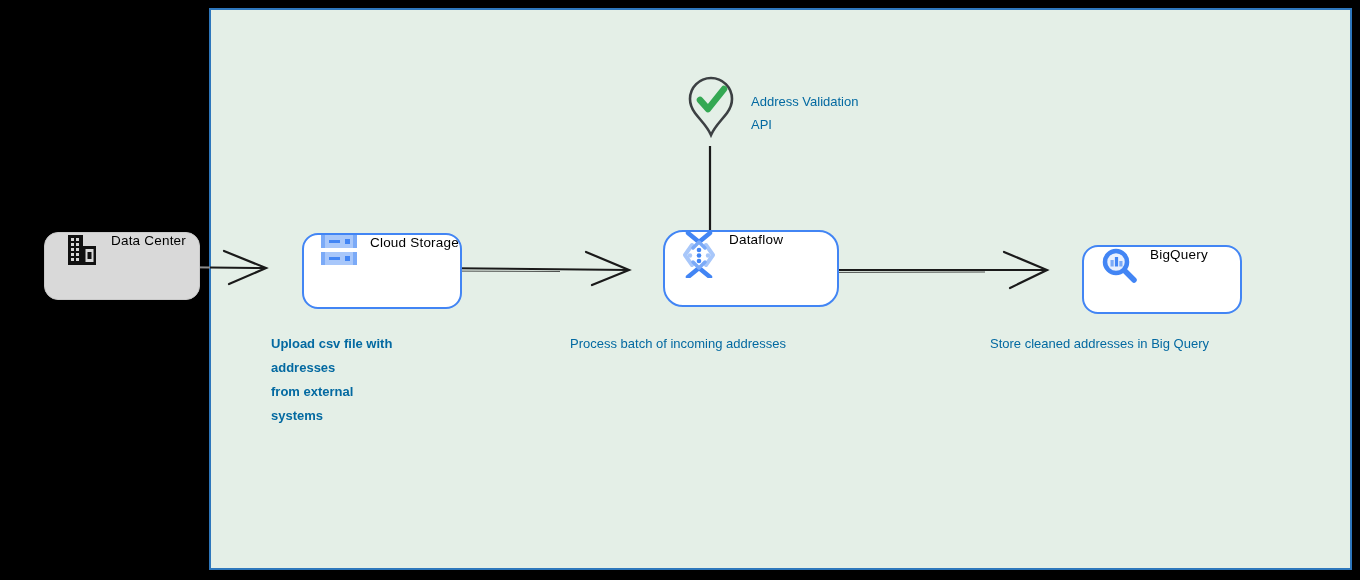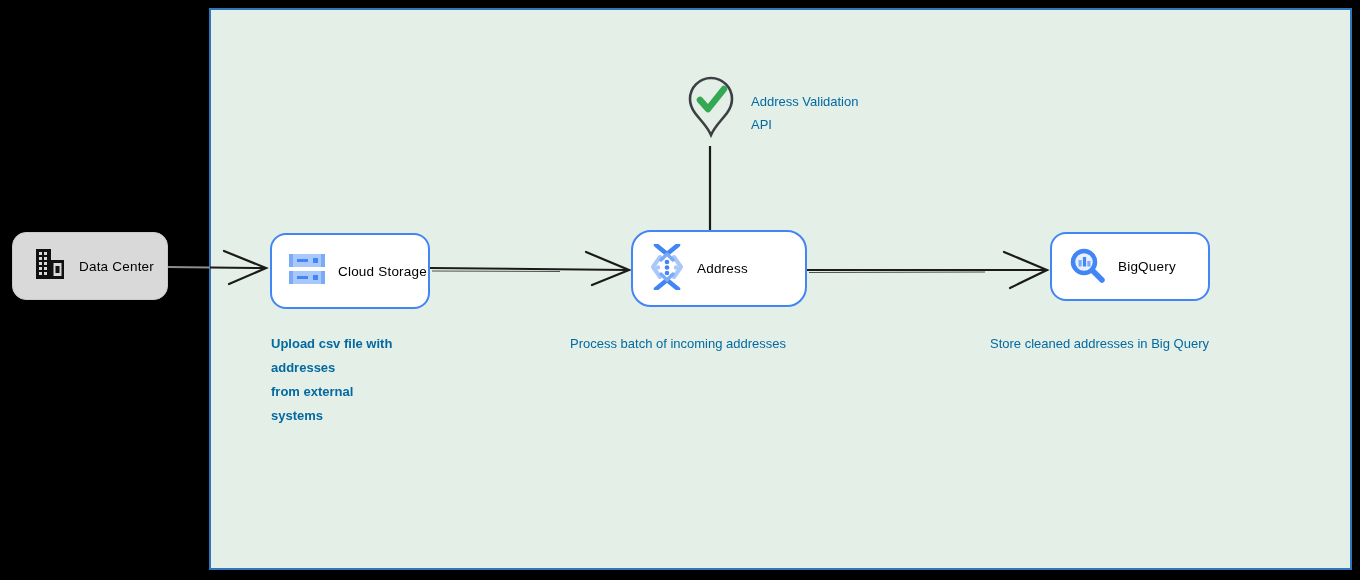--- a/index.html
+++ b/index.html
@@ -6,34 +6,34 @@
   html,body { width:1360px; height:580px; background:#000; overflow:hidden;
               font-family:"Liberation Sans", sans-serif; }
   #canvas { position:relative; width:1360px; height:580px; background:#000; }
 
   #panel {
     position:absolute; left:209px; top:8px; width:1143px; height:562px;
     background:#e4efe7; border:2px solid #2e77bc;
   }
 
   .node {
-    position:absolute; display:flex; align-items:center;
+    position:absolute; display:flex; 
     border-radius:16px; background:#fff; border:2px solid #4285f4;
-    padding-left:17px; gap:13px;
+    padding-left:17px; gap:13px;margin-left:32px;
   }
   .node .label { font-size:13.5px; color:#000; letter-spacing:.2px; }
 
   #node-data-center {
     left:12px; top:232px; width:156px; height:68px;
     background:#d9d9d9; border:1px solid #c9c9c9; border-radius:14px;
     padding-left:20px; gap:12px;
   }
   #node-cloud-storage { left:270px; top:233px; width:160px; height:76px; }
   #node-dataflow      { left:631px; top:230px; width:176px; height:77px; border-radius:20px; }
-  #node-bigquery      { left:1050px; top:232px; width:160px; height:69px; }
+  #node-bigquery      { left:1050px; top:245px; width:160px; height:69px; }
 
   .caption { position:absolute; color:#0369a1; font-size:13px; line-height:24px;
              white-space:pre-line; }
   #caption-upload  { left:271px;  top:332px; width:220px;font-weight:bold; }
   #caption-process { left:570px;  top:332px; }
   #caption-store   { left:990px;  top:332px; }
   #caption-address { left:751px;  top:90px;  line-height:23px; }
 
   #pin { position:absolute; left:687px; top:76px; }
 
@@ -126,21 +126,21 @@
         <path d="M11 16 L17 10 L23 16" stroke="#7baaf7" stroke-width="3.5" stroke-linecap="round" stroke-linejoin="round"></path>
         <path d="M6 45 L17 36 L28 45" stroke="#4285f4" stroke-width="4.5" stroke-linecap="round" stroke-linejoin="round"></path>
         <path d="M11 30 L17 36 L23 30" stroke="#7baaf7" stroke-width="3.5" stroke-linecap="round" stroke-linejoin="round"></path>
         <circle cx="17" cy="18" r="2.3" fill="#4285f4"></circle>
         <circle cx="17" cy="23.5" r="2.3" fill="#4285f4"></circle>
         <circle cx="17" cy="29" r="2.3" fill="#4285f4"></circle>
         <circle cx="8" cy="23.5" r="2.2" fill="#a8c7fa"></circle>
         <circle cx="26" cy="23.5" r="2.2" fill="#a8c7fa"></circle>
       </svg>
     </span>
-    <span class="label">Address</span>
+    <span class="label">Dataflow</span>
   </div>
 
   <div class="node" id="node-bigquery">
     <span>
       <svg width="36" height="36" viewBox="0 0 36 36">
         <circle cx="15" cy="15" r="11" fill="#e8f0fe" stroke="#4285f4" stroke-width="4.5"></circle>
         <path d="M24 24 L33 33" stroke="#4285f4" stroke-width="5.5" stroke-linecap="round"></path>
         <rect x="9.5" y="13" width="3.2" height="6.5" fill="#7baaf7"></rect>
         <rect x="13.9" y="10" width="3.2" height="9.5" fill="#4285f4"></rect>
         <rect x="18.3" y="14" width="3.2" height="5.5" fill="#7baaf7"></rect>

